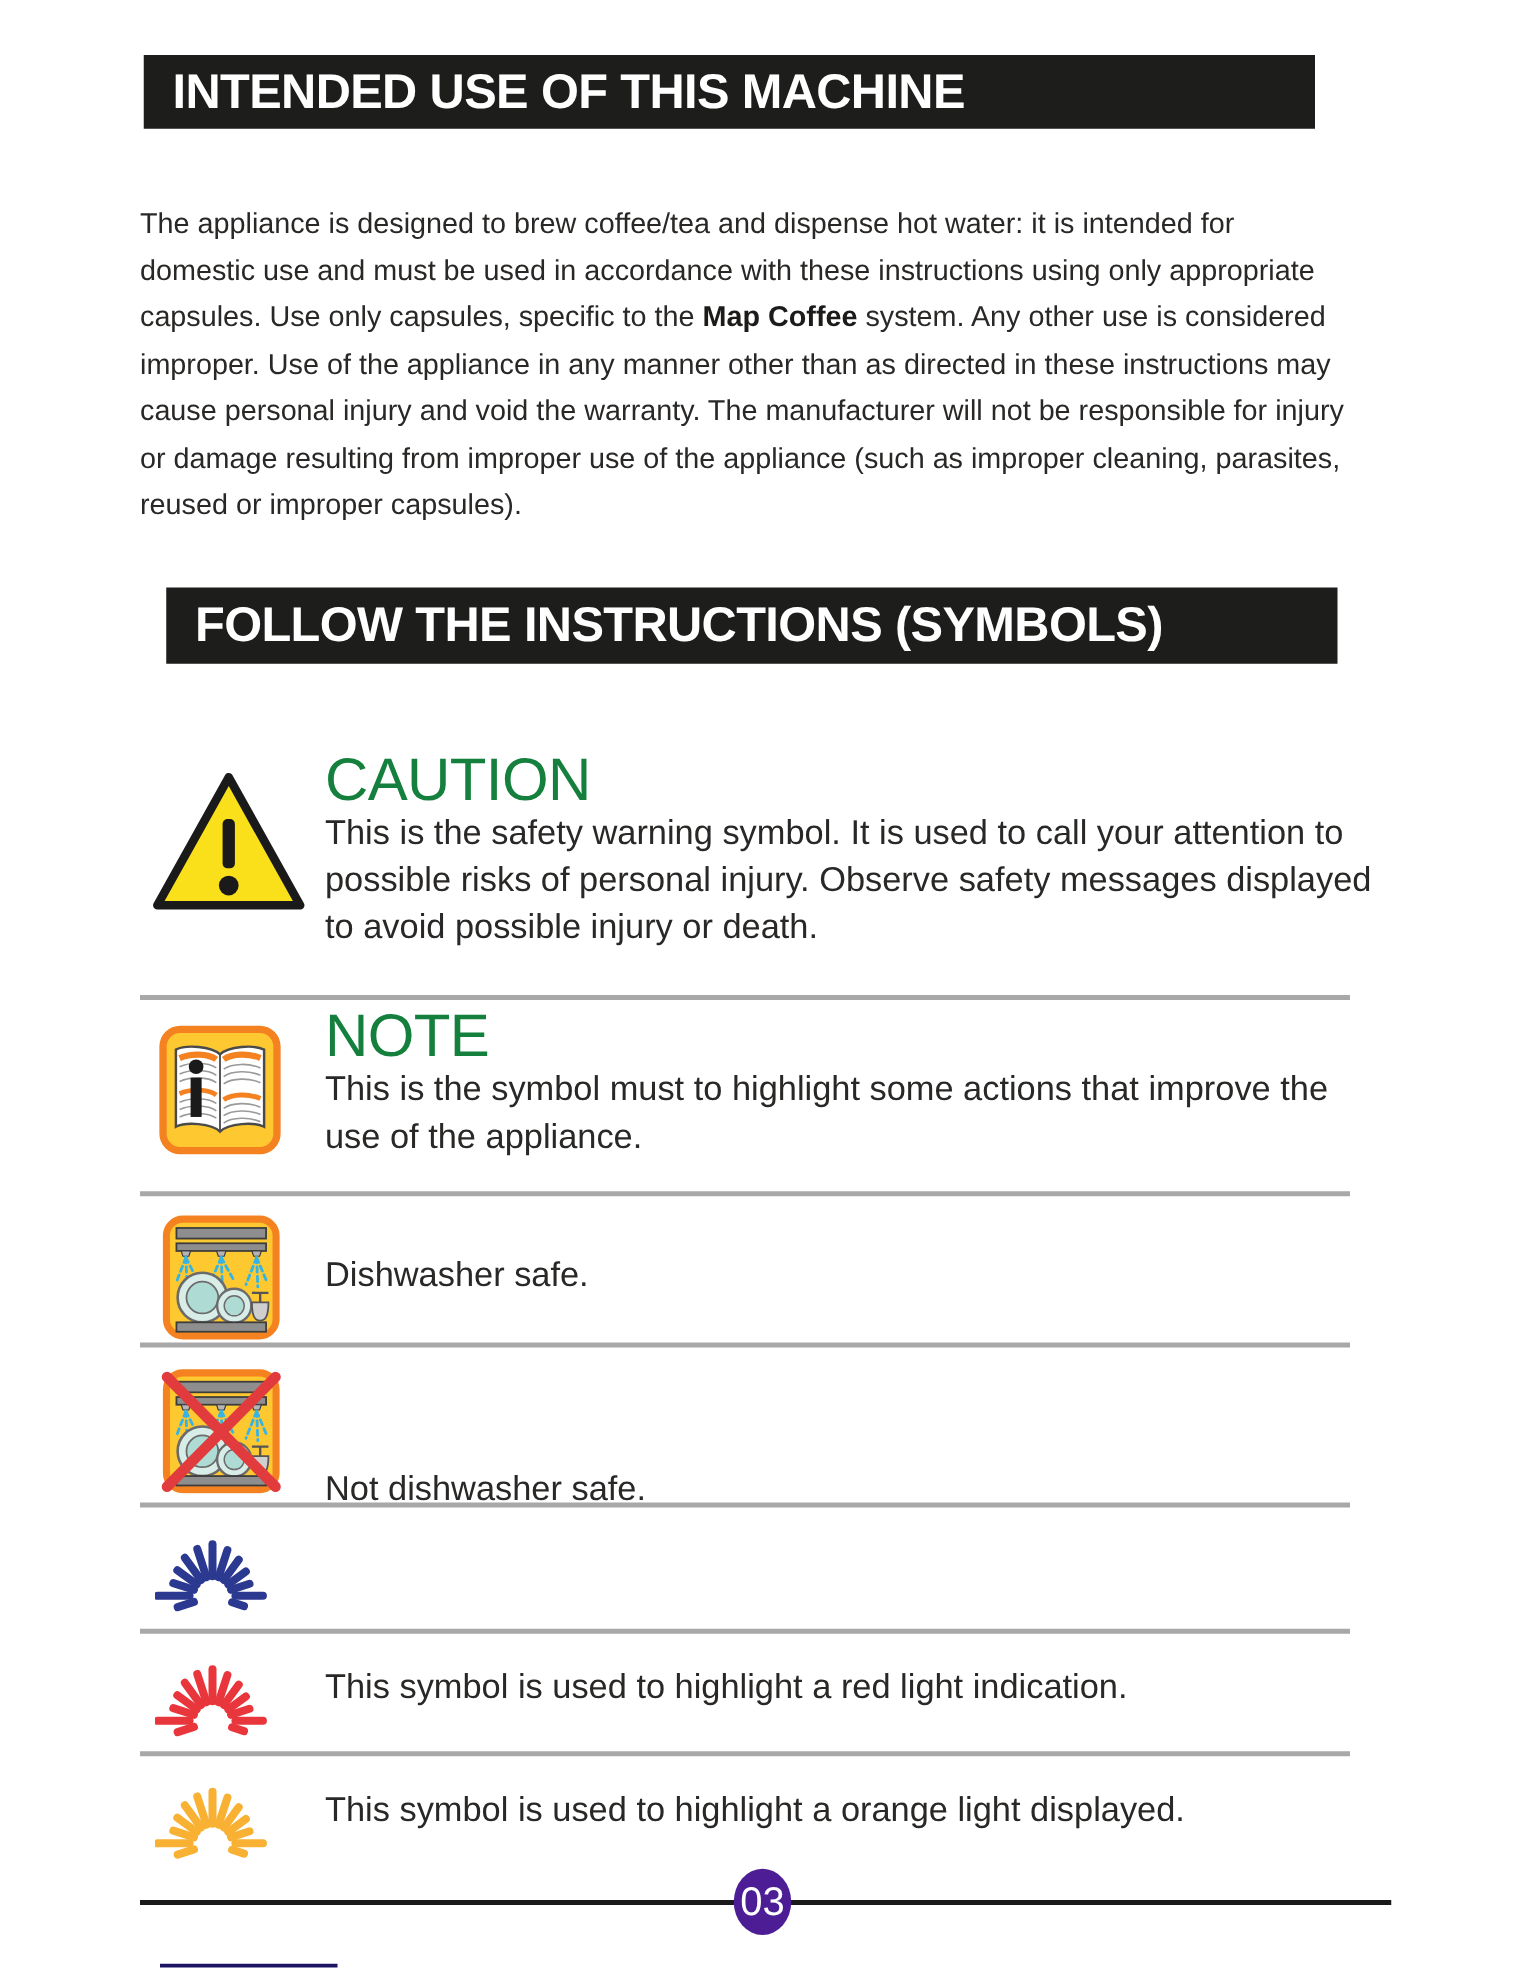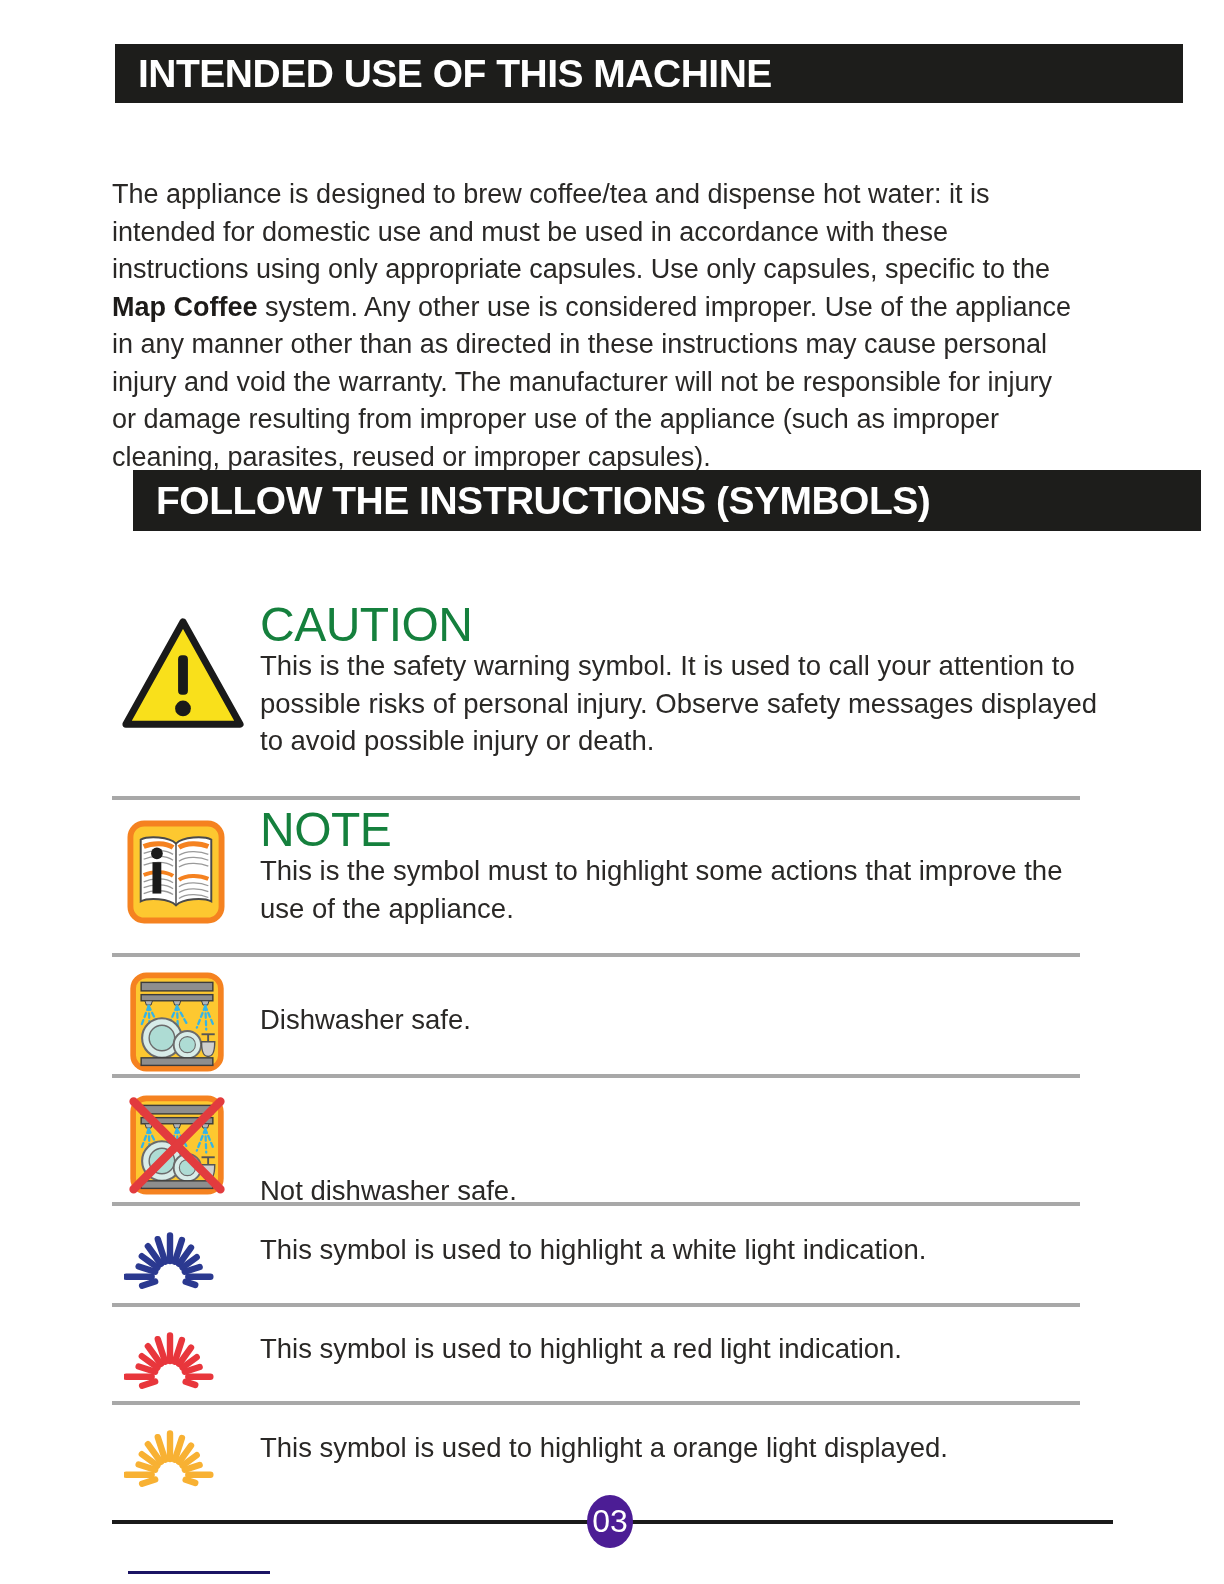--- a/index.html
+++ b/index.html
@@ -5,32 +5,32 @@
   html,body { margin:0; padding:0; background:#ffffff; }
   .page {
     position:relative;
     width:1224px; height:1584px;
     background:#ffffff;
     font-family:"Liberation Sans", sans-serif;
     color:#242220;
     overflow:hidden;
   }
   .section-bar {
-    position:absolute; left:115px; width:1068px; height:60px;
+    position:absolute; left:115px; width:937px; height:60px;
     background:#1d1d1b; color:#ffffff;
     display:flex; align-items:center;
     padding-left:23px; box-sizing:border-box;
     font-size:39px; font-weight:bold; letter-spacing:-0.5px;
     white-space:nowrap;
   }
   .bar-intended { top:44px; height:59px; }
   .bar-symbols  { top:470px; height:61px;margin-left:18px; }
   .intro {
-    position:absolute; left:112px; top:149px; width:968px;
-    font-size:27px; line-height:37.5px; color:#2a2826;
+    position:absolute; left:112px; top:137px; width:968px;
+    font-size:23px; line-height:37.5px; color:#2a2826;
   }
   .intro b { color:#1d1b19; }
   .divider {
     position:absolute; left:112px; width:968px; height:4px;
     background:#a8a8a8;
   }
   .row-text {
     position:absolute; left:260px;
     font-size:27.5px; line-height:37.5px; color:#2a2826;
   }
@@ -174,21 +174,20 @@
     <path d="M4,7 L96,100" stroke="#e23b3e" stroke-width="9" stroke-linecap="round" fill="none"></path>
     <path d="M96,7 L4,100" stroke="#e23b3e" stroke-width="9" stroke-linecap="round" fill="none"></path>
   </svg>
   <div class="row-text" style="top:1172px;">Not dishwasher safe.</div>
 
   <div class="divider" style="top:1202px;"></div>
 
   <svg class="icon-abs burst burst-white" style="left:124px; top:1218px;" width="92" height="77" viewBox="0 0 100 84">
     <use href="#burst-art"></use>
   </svg>
-  <div class="row-text" style="top:1231px;">This symbol is used to highlight a white light indication.</div>
 
   <div class="divider" style="top:1303px;"></div>
 
   <svg class="icon-abs burst burst-red" style="left:124px; top:1318px;" width="92" height="77" viewBox="0 0 100 84">
     <use href="#burst-art"></use>
   </svg>
   <div class="row-text" style="top:1330px;">This symbol is used to highlight a red light indication.</div>
 
   <div class="divider" style="top:1401px;"></div>
 

